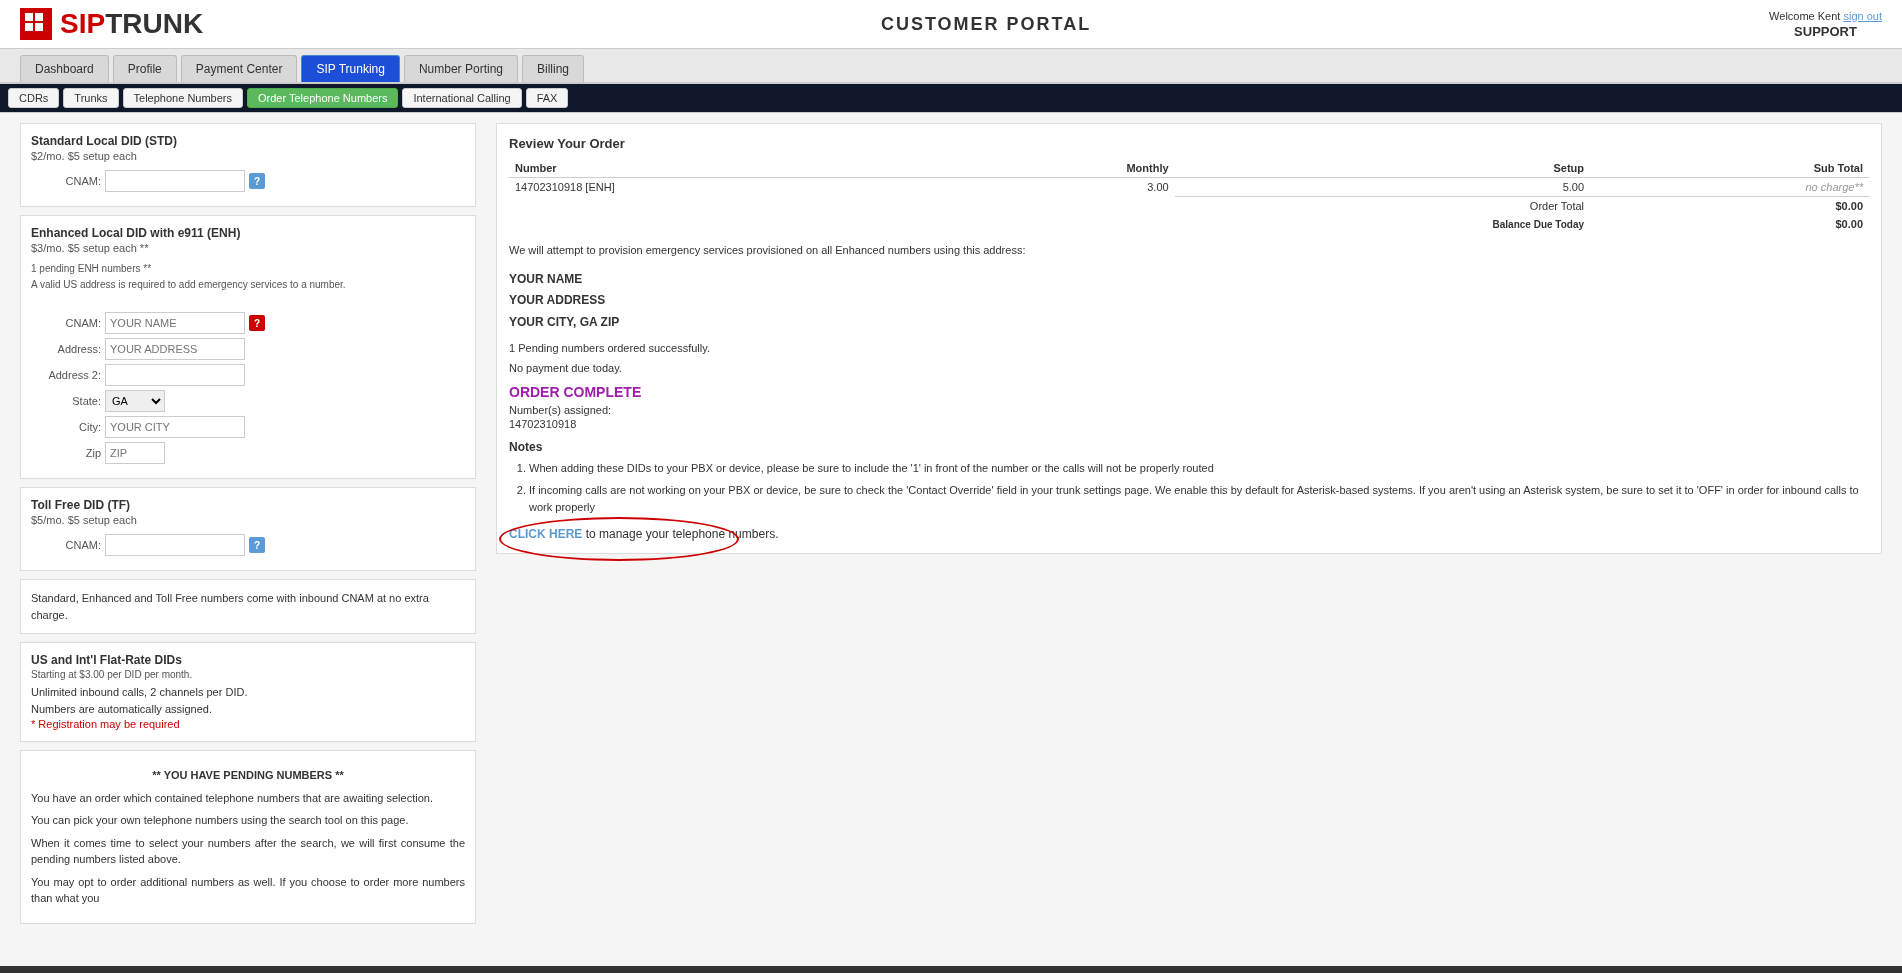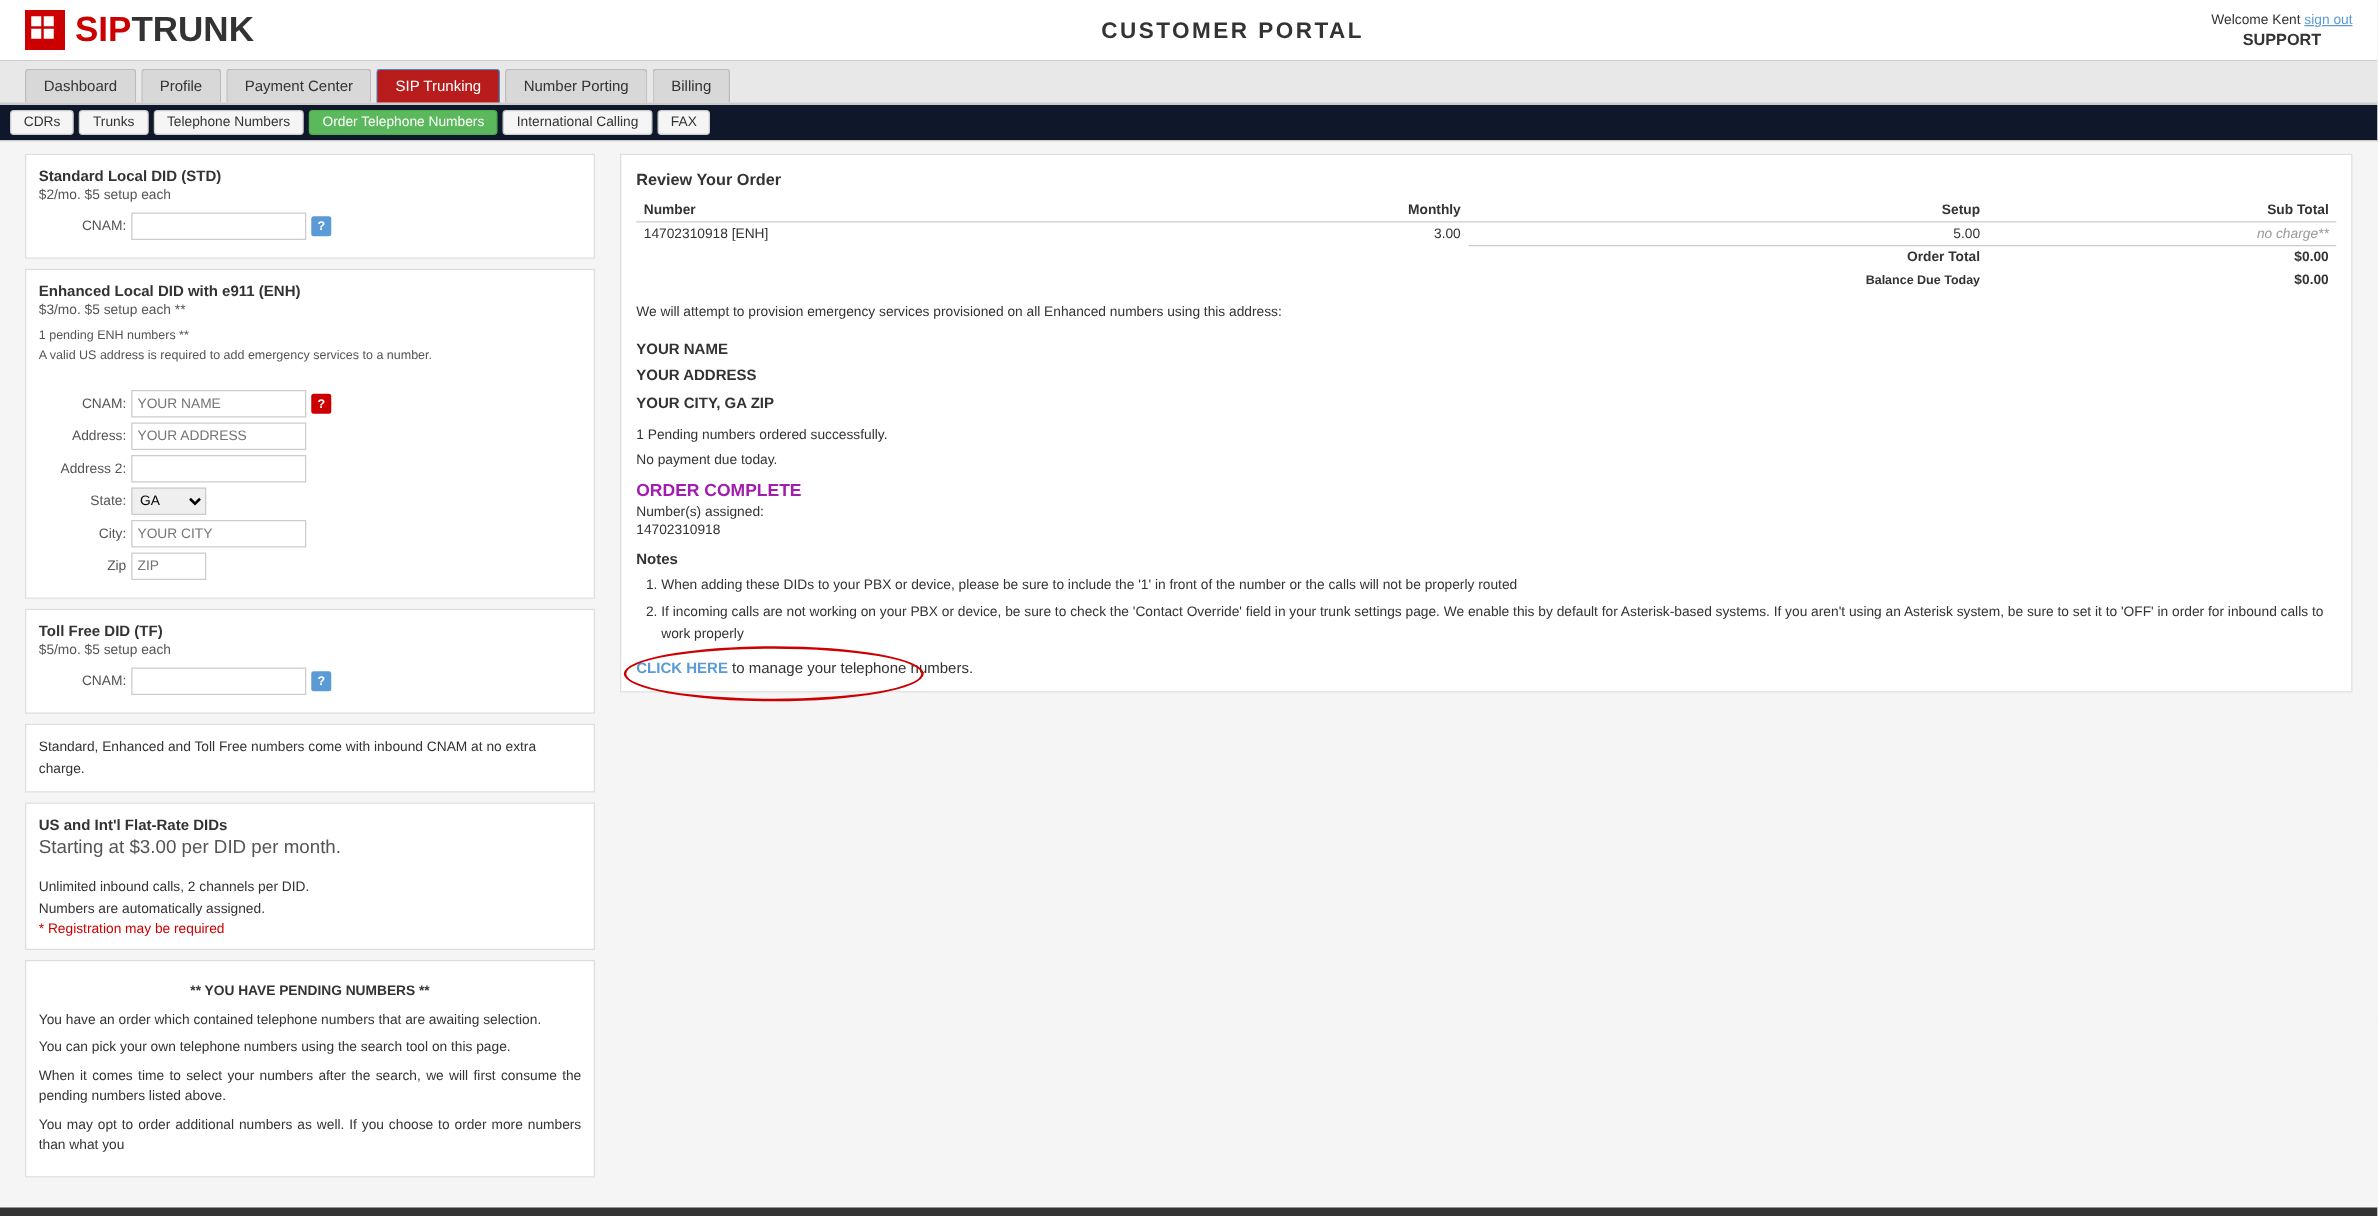--- a/index.html
+++ b/index.html
@@ -9,21 +9,21 @@
     #header { background: #fff; border-bottom: 1px solid #ccc; padding: 8px 20px; display: flex; align-items: center; justify-content: space-between; }
     #logo-area { display: flex; align-items: center; gap: 8px; }
     #logo-icon { width: 32px; height: 32px; background: #c00; display: flex; align-items: center; justify-content: center; color: white; font-weight: bold; font-size: 14px; }
     #portal-title { font-size: 18px; font-weight: bold; color: #333; letter-spacing: 2px; }
     #user-area { text-align: right; font-size: 11px; }
     #support-link { font-weight: bold; font-size: 13px; color: #333; text-decoration: none; display: block; text-align: center; margin-top: 2px; }
 
     
     #main-nav { background: #e8e8e8; border-bottom: 2px solid #ccc; padding: 6px 20px 0; display: flex; align-items: flex-end; gap: 4px; }
     .nav-item { padding: 6px 14px; cursor: pointer; font-size: 12px; text-decoration: none; color: #333; background: #d8d8d8; border: 1px solid #bbb; border-bottom: none; border-radius: 3px 3px 0 0; }
-    .nav-item.active { background: #b91c1c; color: white; border-color: #4a8ac4; }
+    .nav-item.active { background: #1d4ed8; color: white; border-color: #4a8ac4; }
 
     
     #sub-nav { background: #0f172a; border-bottom: 1px solid #ccc; padding: 4px 8px; display: flex; align-items: center; gap: 4px; }
     .sub-nav-item { padding: 3px 10px; cursor: pointer; font-size: 11px; color: #333; background: #f5f5f5; border: 1px solid #ccc; border-radius: 3px; text-decoration: none; }
     .sub-nav-item.active { background: #5cb85c; color: white; border-color: #4cae4c; }
 
     
     #content { display: flex; padding: 10px 20px; gap: 20px; background: #f5f5f5; min-height: calc(100vh - 120px); }
 
     
@@ -38,21 +38,21 @@
     .form-row input[type="text"] { border: 1px solid #ccc; padding: 2px 4px; font-size: 11px; height: 22px; }
     .form-row select { border: 1px solid #ccc; padding: 2px; font-size: 11px; height: 22px; }
     .help-icon { width: 16px; height: 16px; background: #5b9bd5; color: white; border: none; border-radius: 2px; font-size: 10px; cursor: pointer; display: flex; align-items: center; justify-content: center; font-weight: bold; }
     .red-help-icon { background: #c00; }
 
     .pending-section { background: #fff; border: 1px solid #ddd; padding: 10px; margin-top: 8px; }
     .pending-section p { font-size: 11px; color: #333; margin-bottom: 6px; line-height: 1.5; }
     .registration-link { color: #c00; text-decoration: none; font-size: 11px; }
     .flat-rate-section { background: #fff; border: 1px solid #ddd; padding: 10px; margin-bottom: 8px; }
     .flat-rate-section h3 { font-size: 12px; font-weight: bold; margin-bottom: 2px; }
-    .flat-rate-section .price { font-size: 15px; color: #555; margin-bottom: 16px; }
+    .flat-rate-section .price { font-size: 10px; color: #555; margin-bottom: 4px; }
     .flat-rate-section p { font-size: 11px; color: #333; line-height: 1.5; }
 
     
     #right-panel { flex: 1; }
 
     .review-box { background: #fff; border: 1px solid #ddd; padding: 12px; margin-bottom: 10px; }
     .review-box h3 { font-size: 13px; font-weight: bold; margin-bottom: 8px; }
     .review-table { width: 100%; border-collapse: collapse; margin-bottom: 8px; }
     .review-table th { text-align: left; font-size: 11px; font-weight: bold; border-bottom: 1px solid #ccc; padding: 3px 6px; }
     .review-table th.right { text-align: right; }
@@ -240,21 +240,21 @@
         </thead>
         <tbody>
           <tr>
             <td>14702310918 [ENH]</td>
             <td class="right">3.00</td>
             <td class="right">5.00</td>
             <td class="right no-charge">no charge**</td>
           </tr>
           <tr>
             <td colspan="2"></td>
-            <td class="right" style="font-weight:bold;border-top:1px solid #ccc;padding:3px 6px;font-size:11px;">Order Total</td>
+            <td class="right" style="font-weight:normal;border-top:1px solid #ccc;padding:3px 6px;font-size:11px;">Order Total</td>
             <td class="right" style="font-weight:bold;border-top:1px solid #ccc;padding:3px 6px;font-size:11px;">$0.00</td>
           </tr>
           <tr>
             <td colspan="2"></td>
             <td class="right" style="font-weight:bold;padding:3px 6px;font-size:10px;">Balance Due Today</td>
             <td class="right" style="font-weight:bold;padding:3px 6px;font-size:11px;">$0.00</td>
           </tr>
         </tbody>
       </table>
 

